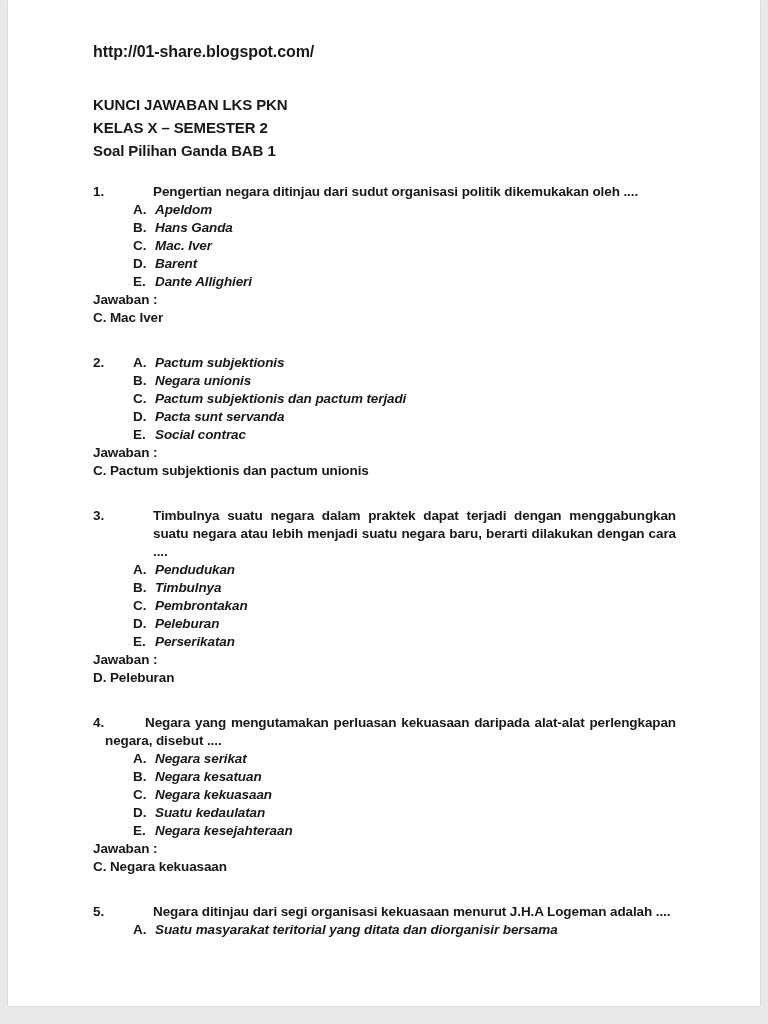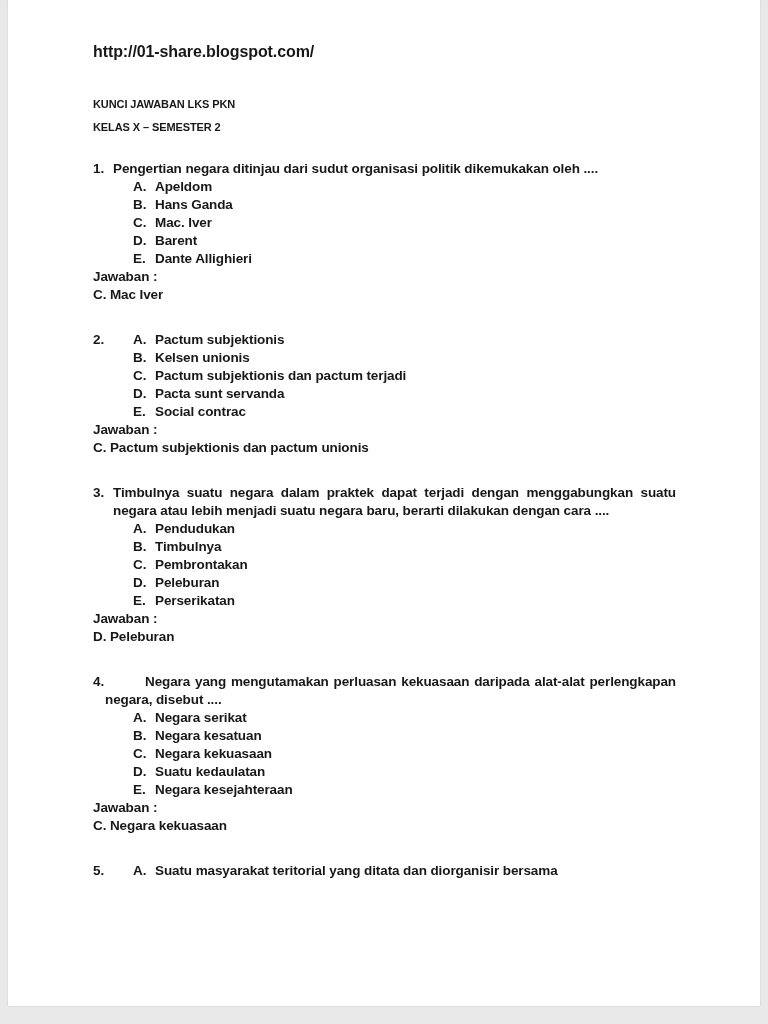--- a/index.html
+++ b/index.html
@@ -24,50 +24,51 @@
     padding: 44px 84px 0 85px;
     box-shadow: 0 0 2px rgba(0,0,0,0.15);
   }
   .url {
     font-size: 16px;
     line-height: 16px;
     margin-bottom: 33px;
     letter-spacing: -0.1px;
   }
   .titles {
-    font-size: 11px;
+    font-size: 15px;
     line-height: 23px;
     margin-bottom: 21px;
     letter-spacing: -0.1px;
   }
   .q {
     position: relative;
     font-size: 13.5px;
     line-height: 18px;
     margin-bottom: 27px;
     letter-spacing: -0.1px;
   }
   .qnum { position: absolute; left: 0; top: 0; }
-  .qtext { margin-left: 20px; text-align: justify; }
+  .qtext { margin-left: 60px; text-align: justify; }
   .q.outdent .qtext { margin-left: 12px; text-indent: 40px; }
   .opt { display: flex; margin-left: 40px; }
   .optlabel { width: 22px; flex: 0 0 22px; }
-  .opttext { flex: 1; text-align: justify; }
+  .opttext { flex: 1; text-align: justify; font-style: italic; }
   .ans-label { }
 </style>
 </head>
 <body>
 
 <div class="page">
 
   <div class="url">http://01-share.blogspot.com/</div>
 
   <div class="titles">
     <div>KUNCI JAWABAN LKS PKN</div>
     <div>KELAS X – SEMESTER 2</div>
+    <div>Soal Pilihan Ganda BAB 1</div>
   </div>
 
   <div class="q">
     <span class="qnum">1.</span>
     <div class="qtext">Pengertian negara ditinjau dari sudut organisasi politik dikemukakan oleh ....</div>
     <div class="opt">
       <span class="optlabel">A.</span>
       <span class="opttext">Apeldom</span>
     </div>
     <div class="opt">
@@ -91,21 +92,21 @@
   </div>
 
   <div class="q">
     <span class="qnum">2.</span>
     <div class="opt">
       <span class="optlabel">A.</span>
       <span class="opttext">Pactum subjektionis</span>
     </div>
     <div class="opt">
       <span class="optlabel">B.</span>
-      <span class="opttext">Kelsen unionis</span>
+      <span class="opttext">Negara unionis</span>
     </div>
     <div class="opt">
       <span class="optlabel">C.</span>
       <span class="opttext">Pactum subjektionis dan pactum terjadi</span>
     </div>
     <div class="opt">
       <span class="optlabel">D.</span>
       <span class="opttext">Pacta sunt servanda</span>
     </div>
     <div class="opt">
@@ -165,20 +166,21 @@
     <div class="opt">
       <span class="optlabel">E.</span>
       <span class="opttext">Negara kesejahteraan</span>
     </div>
     <div class="ans-label">Jawaban :</div>
     <div class="ans">C. Negara kekuasaan</div>
   </div>
 
   <div class="q">
     <span class="qnum">5.</span>
+    <div class="qtext">Negara ditinjau dari segi organisasi kekuasaan menurut J.H.A Logeman adalah ....</div>
     <div class="opt">
       <span class="optlabel">A.</span>
       <span class="opttext">Suatu masyarakat teritorial yang ditata dan diorganisir bersama</span>
     </div>
 
   </div>
 
 </div>
 
 </body></html>

